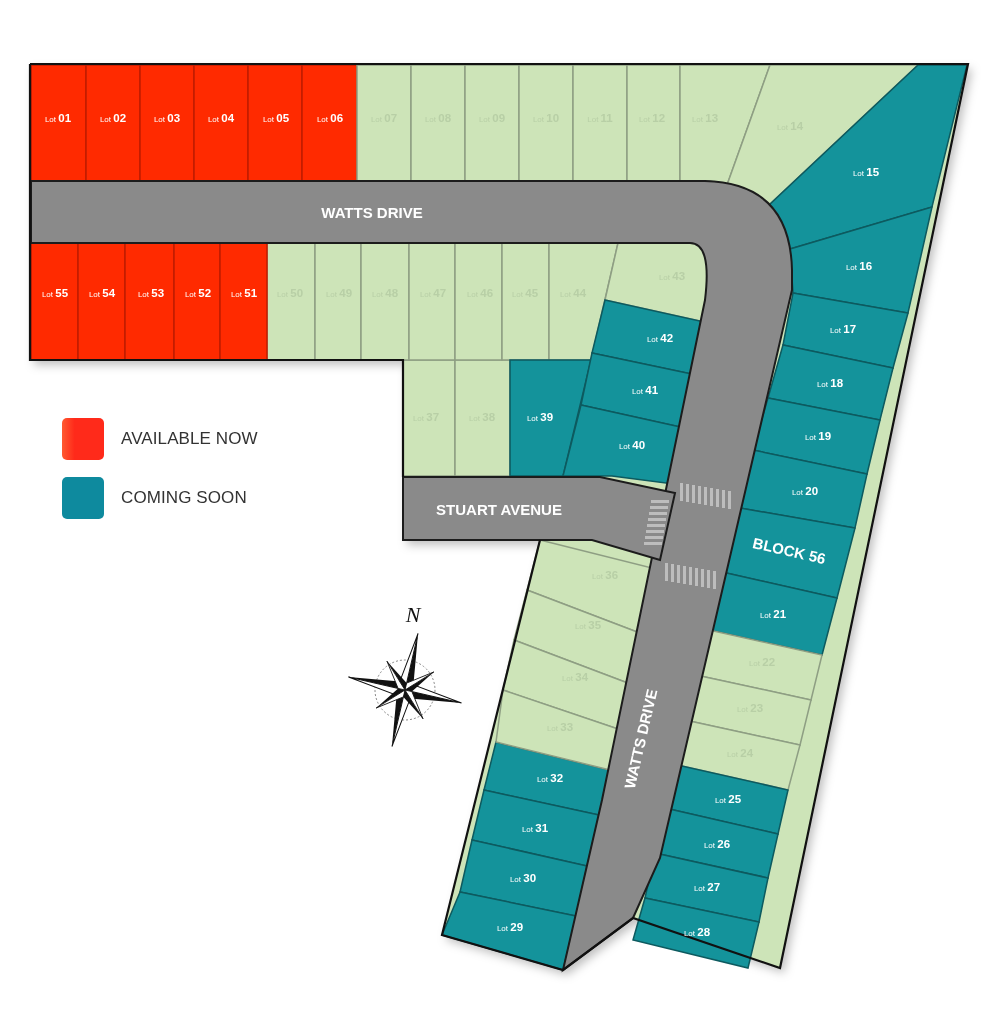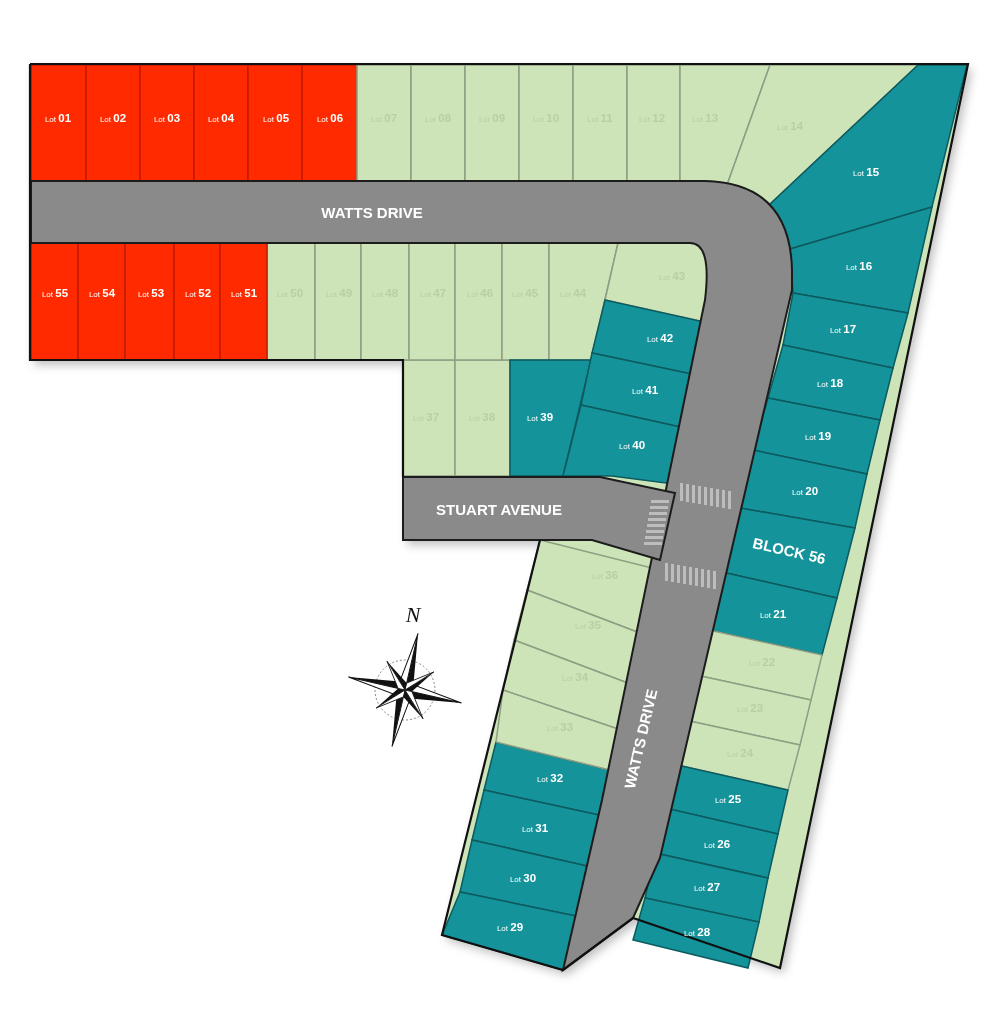--- a/index.html
+++ b/index.html
@@ -243,13 +243,21 @@
         <polygon points="34,0 5,5 0,0" fill="#111"></polygon>
           <polygon points="34,0 5,-5 0,0" fill="#fff" stroke="#111" stroke-width="0.8"></polygon>
         <polygon points="-34,0 -5,-5 0,0" fill="#111"></polygon>
           <polygon points="-34,0 -5,5 0,0" fill="#fff" stroke="#111" stroke-width="0.8"></polygon>
       </g>
     </g>
   </g>
 </svg>
 
 <div class="legend">
+  <div class="legend-item">
+    <div class="swatch" style="background: linear-gradient(90deg, #ff5a30 0%, #ff2a1a 30%, #ff2a1a 100%);"></div>
+    <span class="legend-label">AVAILABLE NOW</span>
+  </div>
+  <div class="legend-item">
+    <div class="swatch" style="background: #0e8a9e;"></div>
+    <span class="legend-label">COMING SOON</span>
+  </div>
 </div>
 
 </body></html>

